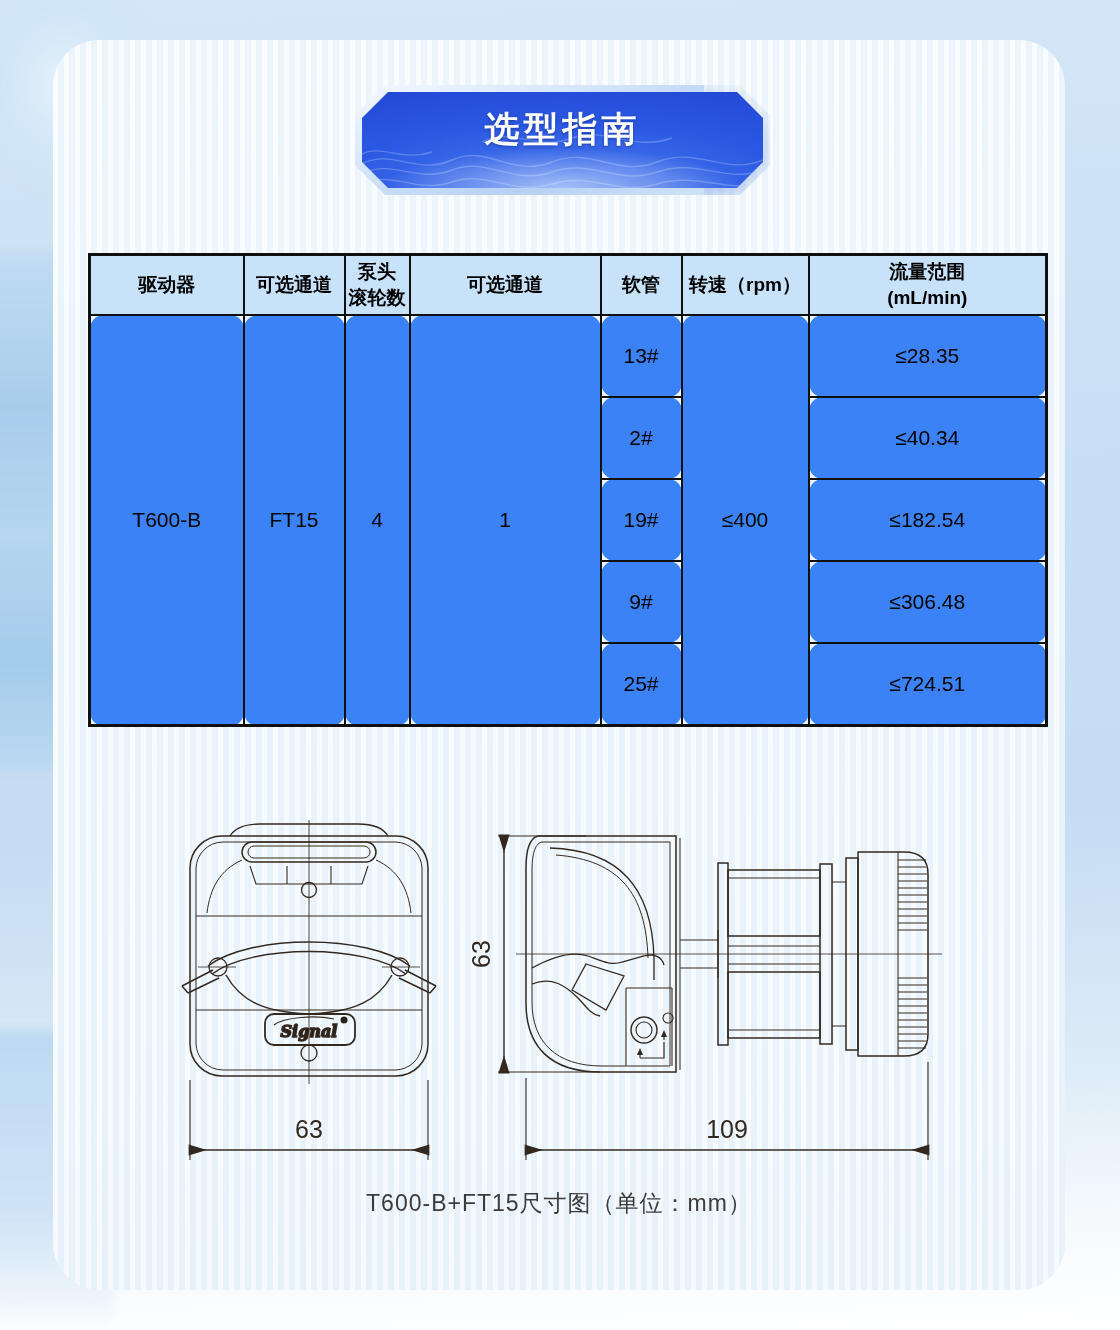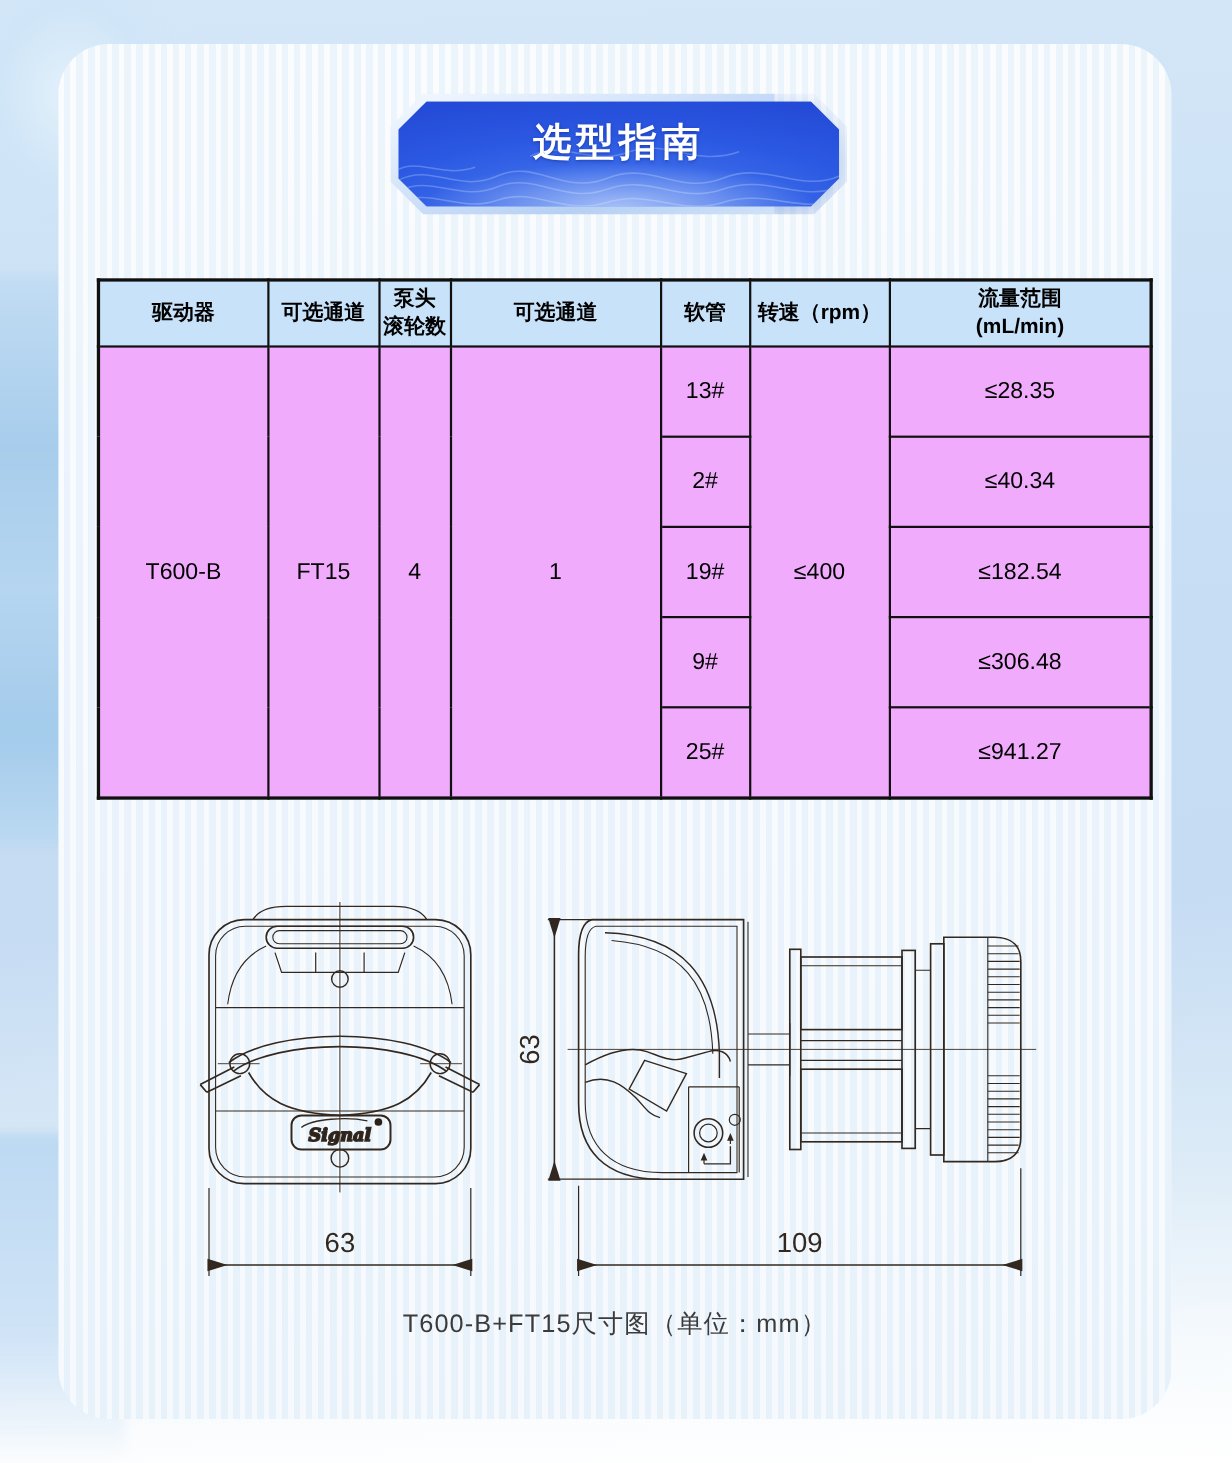--- a/index.html
+++ b/index.html
@@ -45,21 +45,21 @@
   .waves{position:absolute;left:0;bottom:0;width:100%;height:70px;}
   
   table.spec{
     position:absolute;left:88px;top:253px;z-index:2;
     width:957px;table-layout:fixed;border-collapse:collapse;
     font-family:"Liberation Sans","DejaVu Sans",sans-serif;color:#000;
   }
   table.spec th,table.spec td{border:2px solid #101010;text-align:center;vertical-align:middle;padding:0;}
   table.spec{border:3px solid #101010;}
   table.spec th{height:58px;background:#c7e2f9;font-size:19px;font-weight:bold;line-height:1.35;}
-  table.spec td{height:80px;background:#f0abfc;font-size:21px;font-weight:normal;}
+  table.spec td{height:80px;background:#3b82f6;font-size:21px;font-weight:normal;border-radius:14px;}
   
   .drawings{position:absolute;left:80px;top:818px;z-index:2;}
   .caption{position:absolute;left:53px;top:1188px;width:1012px;text-align:center;z-index:2;
     font-size:23px;color:#3b3b3b;letter-spacing:1px;}
   svg text.dim{font-family:"Liberation Sans","DejaVu Sans",sans-serif;font-size:25px;fill:#33281f;}
   svg text.logo{font-family:"DejaVu Serif","Liberation Serif",serif;font-size:16px;font-style:italic;font-weight:bold;fill:#2c2119;}
 </style>
 </head>
 <body>
 
@@ -139,21 +139,21 @@
     <tr>
       <td>19#</td>
       <td>≤182.54</td>
     </tr>
     <tr>
       <td>9#</td>
       <td>≤306.48</td>
     </tr>
     <tr>
       <td>25#</td>
-      <td>≤941.27</td>
+      <td>≤724.51</td>
     </tr>
   </tbody>
 </table>
 
 <svg class="drawings" width="920" height="352" viewBox="0 0 920 352">
   <defs>
     <marker id="arr" markerWidth="15" markerHeight="10" refX="13" refY="5" orient="auto-start-reverse">
       <path d="M1,5 L14,1 L14,9 Z" fill="#33281f"></path>
     </marker>
   </defs>

